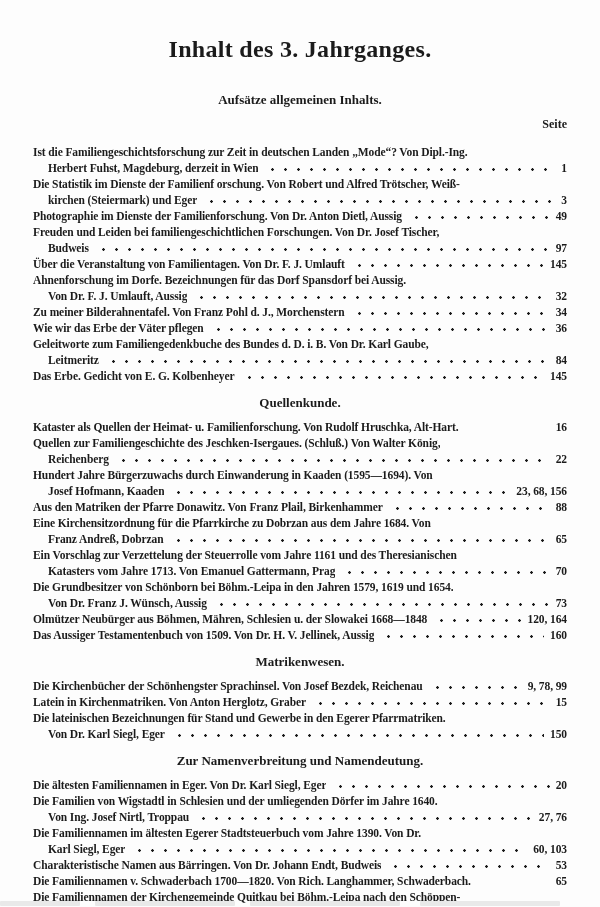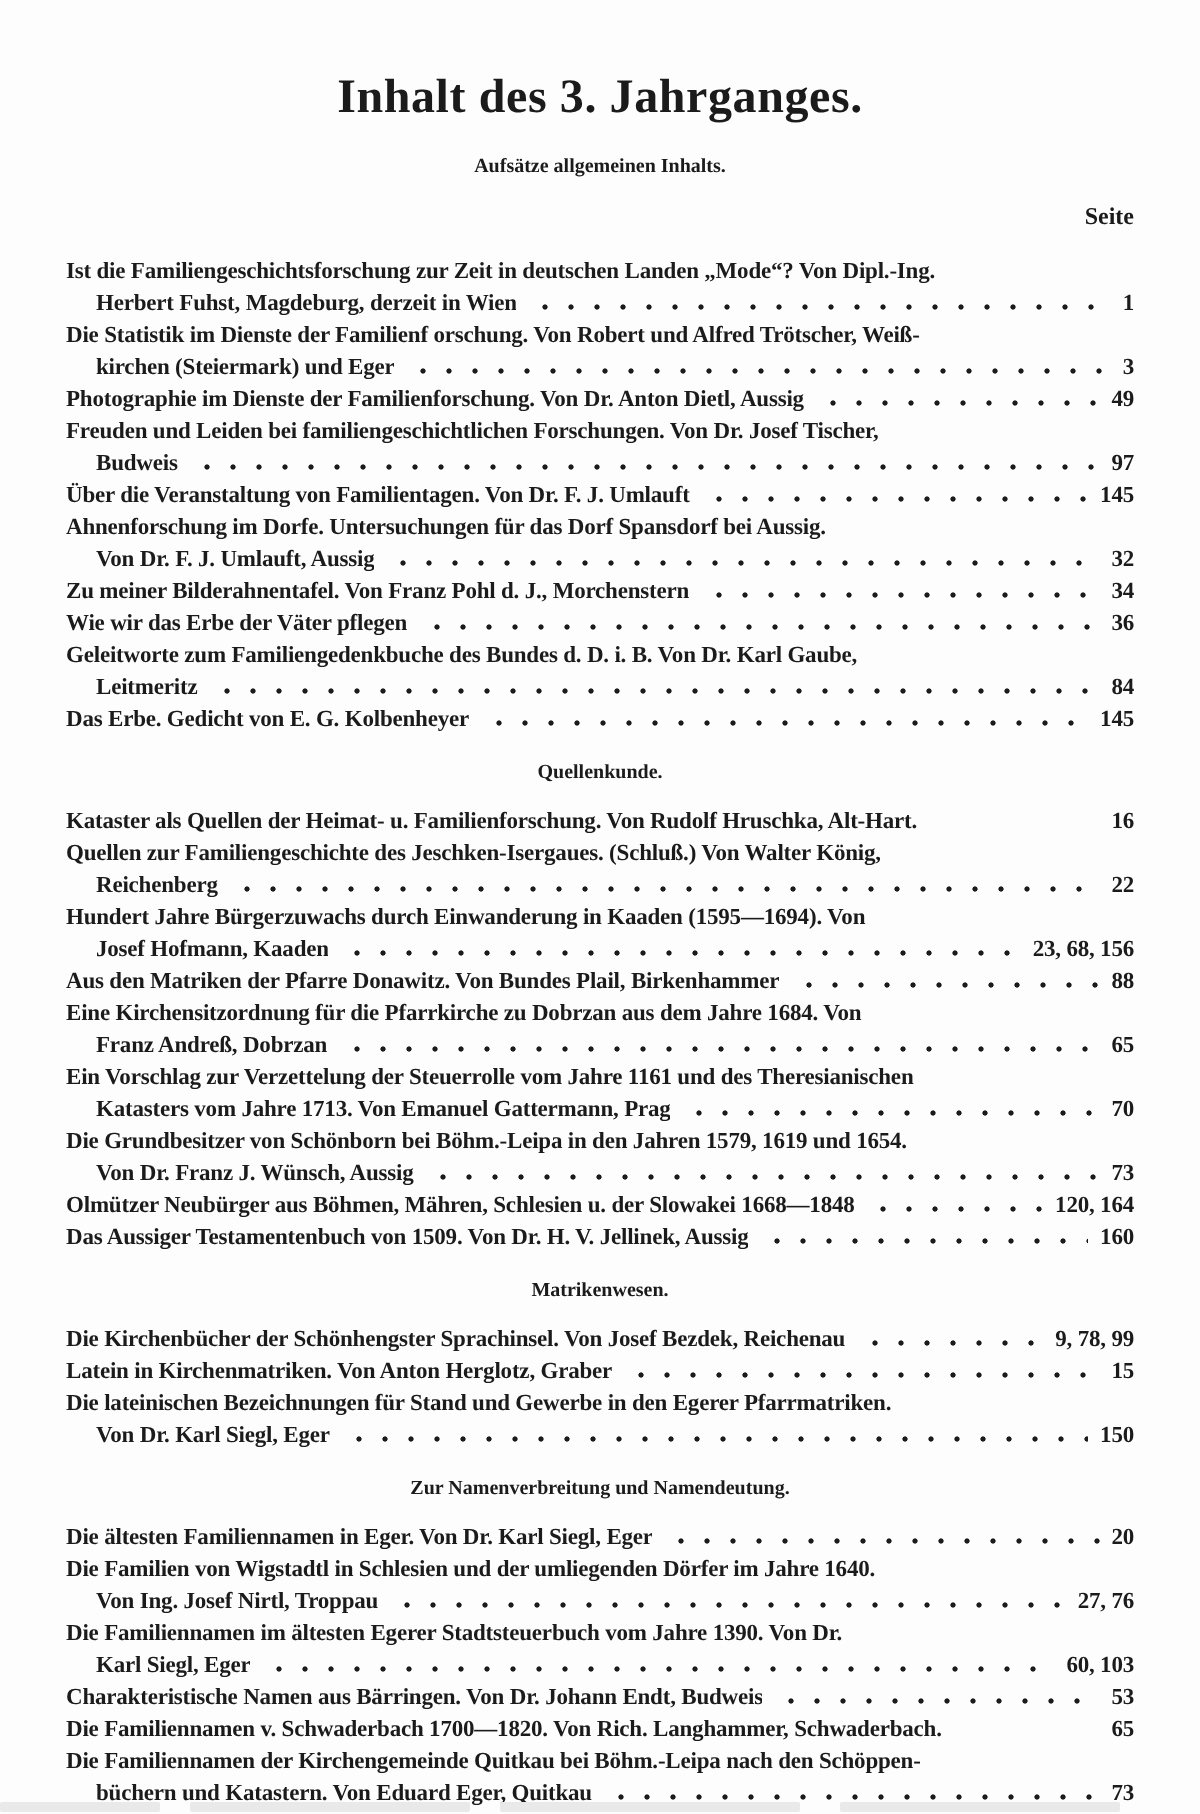--- a/index.html
+++ b/index.html
@@ -6,24 +6,24 @@
   body {
     width: 600px; height: 907px;
     background: #fdfdfd;
     overflow: hidden; position: relative;
     font-family: "Liberation Serif", "DejaVu Serif", serif;
     color: #1b1b1b;
   }
   .page { padding: 36px 33px 0 33px; }
   .title {
     font-size: 24px; font-weight: bold; text-align: center;
-    margin: 0 0 12px 0; letter-spacing: .3px;
+    margin: 0 0 28px 0; letter-spacing: .3px;
   }
   .section-heading {
-    font-size: 10px; font-weight: bold; text-align: center;
+    font-size: 13px; font-weight: bold; text-align: center;
     margin: 10px 0 7px 0; line-height: 18px;
   }
   .col-label {
     font-size: 12px; font-weight: bold; text-align: right;
     line-height: 16px; margin: 0 0 12px 0;
   }
   .row {
     display: flex; align-items: flex-end;
     height: 16px; line-height: 16px;
     font-size: 11.5px; font-weight: bold; letter-spacing: -.1px;
@@ -82,21 +82,21 @@
         <span class="t">Budweis</span>
         <span class="leader"></span>
         <span class="pg">97</span>
       </div>
       <div class="row">
         <span class="t">Über die Veranstaltung von Familientagen. Von Dr. F. J. Umlauft</span>
         <span class="leader"></span>
         <span class="pg">145</span>
       </div>
       <div class="row">
-        <span class="t">Ahnenforschung im Dorfe. Untersuchungen für das Dorf Spansdorf bei Aussig.</span>
+        <span class="t">Ahnenforschung im Dorfe. Bezeichnungen für das Dorf Spansdorf bei Aussig.</span>
       </div>
       <div class="row indent">
         <span class="t">Von Dr. F. J. Umlauft, Aussig</span>
         <span class="leader"></span>
         <span class="pg">32</span>
       </div>
       <div class="row">
         <span class="t">Zu meiner Bilderahnentafel. Von Franz Pohl d. J., Morchenstern</span>
         <span class="leader"></span>
         <span class="pg">34</span>
@@ -135,21 +135,21 @@
       </div>
       <div class="row">
         <span class="t">Hundert Jahre Bürgerzuwachs durch Einwanderung in Kaaden (1595—1694). Von</span>
       </div>
       <div class="row indent">
         <span class="t">Josef Hofmann, Kaaden</span>
         <span class="leader"></span>
         <span class="pg">23, 68, 156</span>
       </div>
       <div class="row">
-        <span class="t">Aus den Matriken der Pfarre Donawitz. Von Bundes Plail, Birkenhammer</span>
+        <span class="t">Aus den Matriken der Pfarre Donawitz. Von Franz Plail, Birkenhammer</span>
         <span class="leader"></span>
         <span class="pg">88</span>
       </div>
       <div class="row">
         <span class="t">Eine Kirchensitzordnung für die Pfarrkirche zu Dobrzan aus dem Jahre 1684. Von</span>
       </div>
       <div class="row indent">
         <span class="t">Franz Andreß, Dobrzan</span>
         <span class="leader"></span>
         <span class="pg">65</span>

